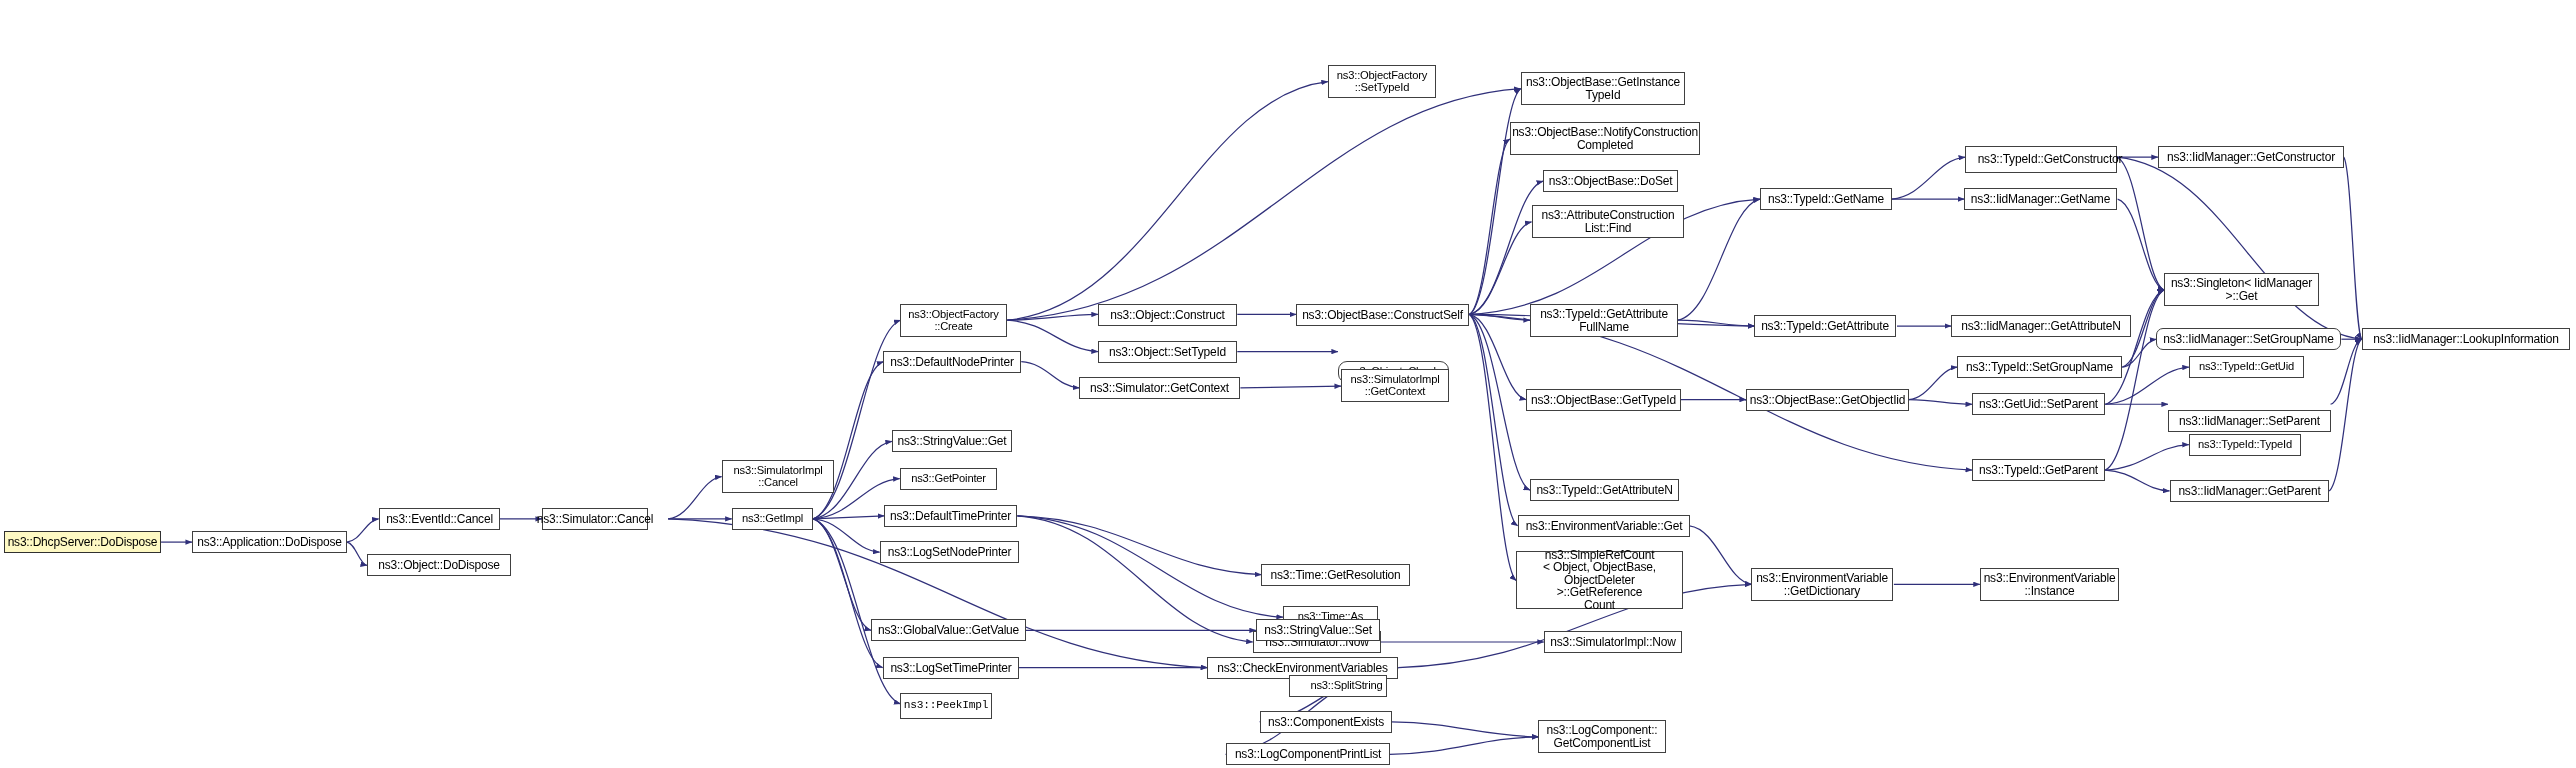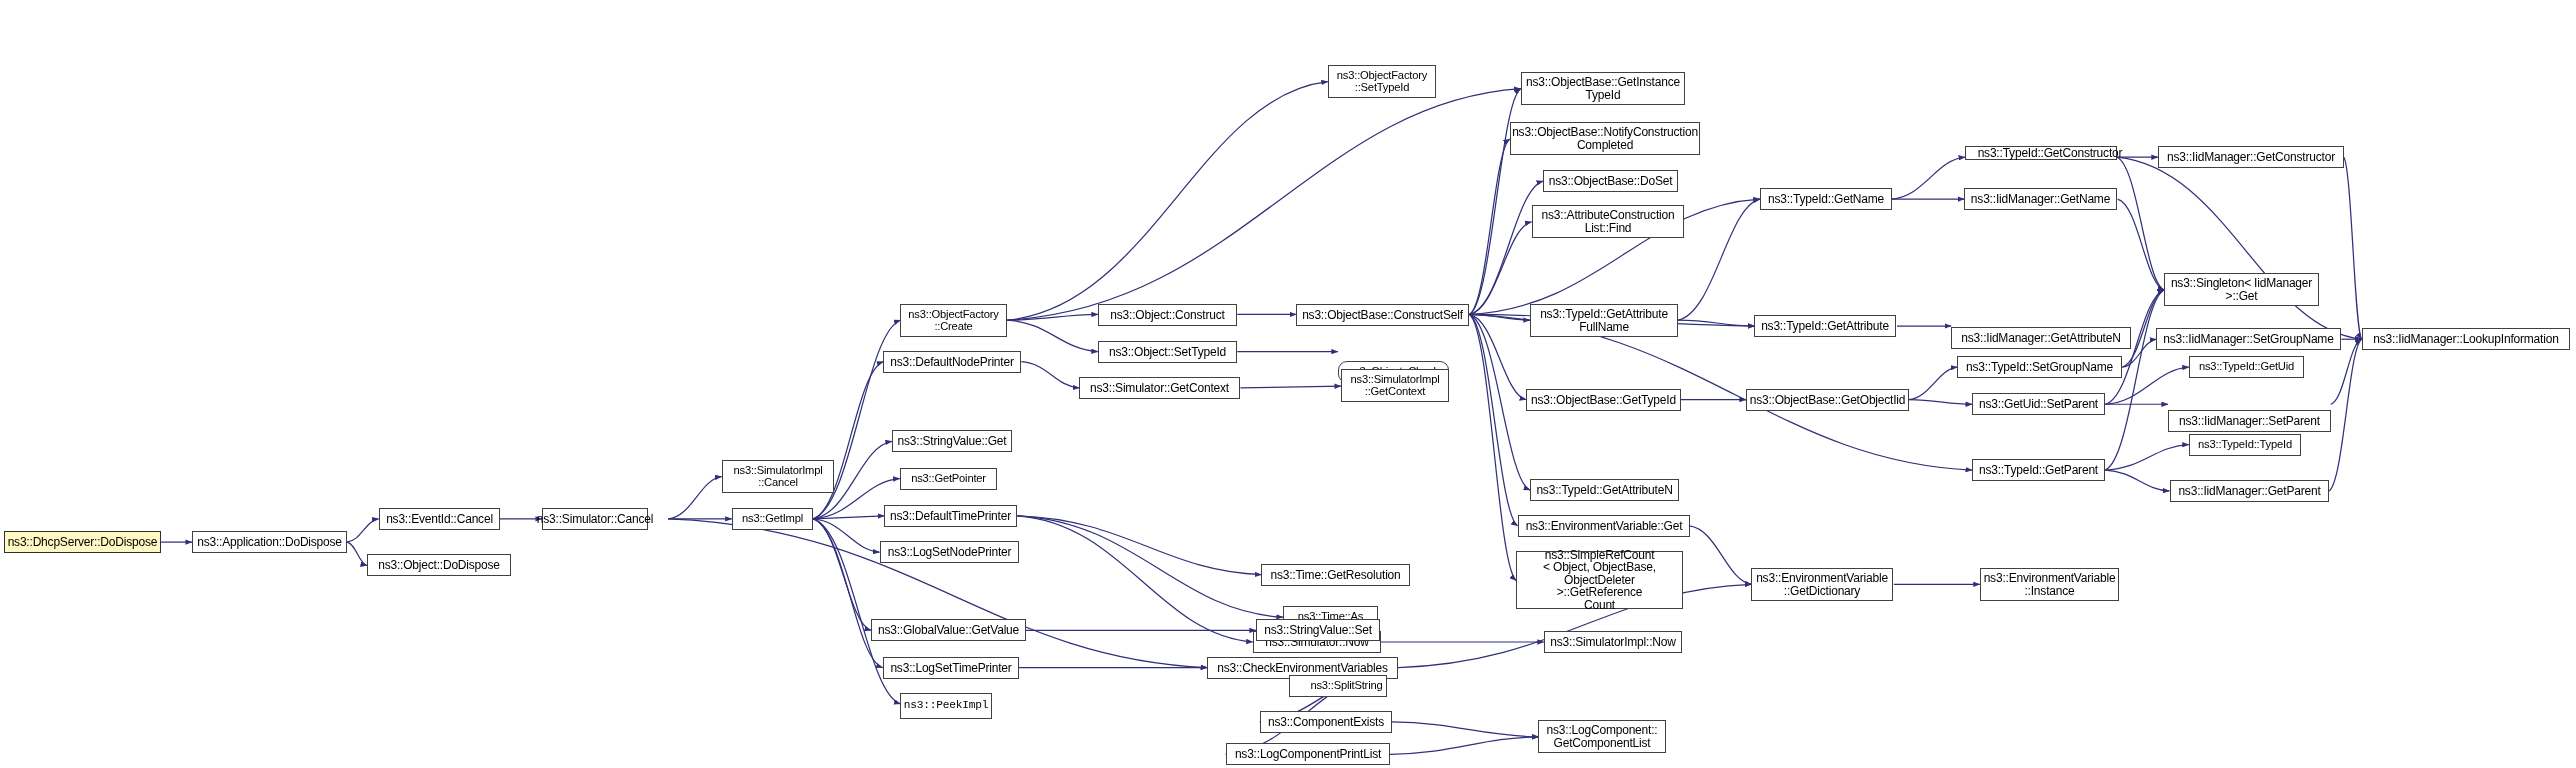--- a/index.html
+++ b/index.html
@@ -187,32 +187,32 @@
       <div class="gnode" style="left: 1518px; top: 515px; width: 172px; height: 22px;">ns3::EnvironmentVariable::Get</div>
       <div class="gnode" style="left: 1516px; top: 551px; width: 167px; height: 58px;">ns3::SimpleRefCount
 &lt; Object, ObjectBase,
 ObjectDeleter &gt;::GetReference
 Count</div>
       <div class="gnode" style="left: 1760px; top: 188px; width: 132px; height: 22px;">ns3::TypeId::GetName</div>
       <div class="gnode" style="left: 1754px; top: 315px; width: 142px; height: 22px;">ns3::TypeId::GetAttribute</div>
       <div class="gnode" style="left: 1746px; top: 389px; width: 163px; height: 22px;">ns3::ObjectBase::GetObjectIid</div>
       <div class="gnode" style="left: 1751px; top: 568px; width: 142px; height: 33px;">ns3::EnvironmentVariable
 ::GetDictionary</div>
-      <div class="gnode" style="left: 1965px; top: 146px; width: 152px; height: 14px; padding-left: 21px;">ns3::TypeId::GetConstructor</div>
+      <div class="gnode" style="left: 1965px; top: 146px; width: 152px; height: 27px; padding-left: 21px;">ns3::TypeId::GetConstructor</div>
       <div class="gnode" style="left: 1964px; top: 188px; width: 153px; height: 22px;">ns3::IidManager::GetName</div>
-      <div class="gnode" style="left: 1951px; top: 315px; width: 180px; height: 22px; margin-top: 12px;">ns3::IidManager::GetAttributeN</div>
+      <div class="gnode" style="left: 1951px; top: 315px; width: 180px; height: 22px;">ns3::IidManager::GetAttributeN</div>
       <div class="gnode" style="left: 1957px; top: 356px; width: 165px; height: 22px;">ns3::TypeId::SetGroupName</div>
       <div class="gnode" style="left: 1972px; top: 393px; width: 133px; height: 22px;">ns3::GetUid::SetParent</div>
       <div class="gnode" style="left: 1972px; top: 459px; width: 133px; height: 22px;">ns3::TypeId::GetParent</div>
       <div class="gnode" style="left: 1980px; top: 568px; width: 139px; height: 33px;">ns3::EnvironmentVariable
 ::Instance</div>
       <div class="gnode" style="left: 2164px; top: 273px; width: 155px; height: 33px;">ns3::Singleton&lt; IidManager
 &gt;::Get</div>
       <div class="gnode" style="left: 2158px; top: 146px; width: 186px; height: 22px;">ns3::IidManager::GetConstructor</div>
-      <div class="gnode" style="left: 2156px; top: 328px; width: 185px; height: 22px;">ns3::IidManager::SetGroupName</div>
+      <div class="gnode" style="left: 2156px; top: 328px; width: 185px; height: 22px; border-radius: 7px;">ns3::IidManager::SetGroupName</div>
       <div class="gnode small" style="left: 2189px; top: 356px; width: 115px; height: 22px;">ns3::TypeId::GetUid</div>
       <div class="gnode" style="left: 2168px; top: 410px; width: 163px; height: 22px;">ns3::IidManager::SetParent</div>
       <div class="gnode small" style="left: 2189px; top: 434px; width: 112px; height: 22px;">ns3::TypeId::TypeId</div>
       <div class="gnode" style="left: 2170px; top: 480px; width: 159px; height: 22px;">ns3::IidManager::GetParent</div>
       <div class="gnode" style="left: 2362px; top: 328px; width: 208px; height: 22px;">ns3::IidManager::LookupInformation</div>
     </div>
 </div>
 
 
 </body></html>

